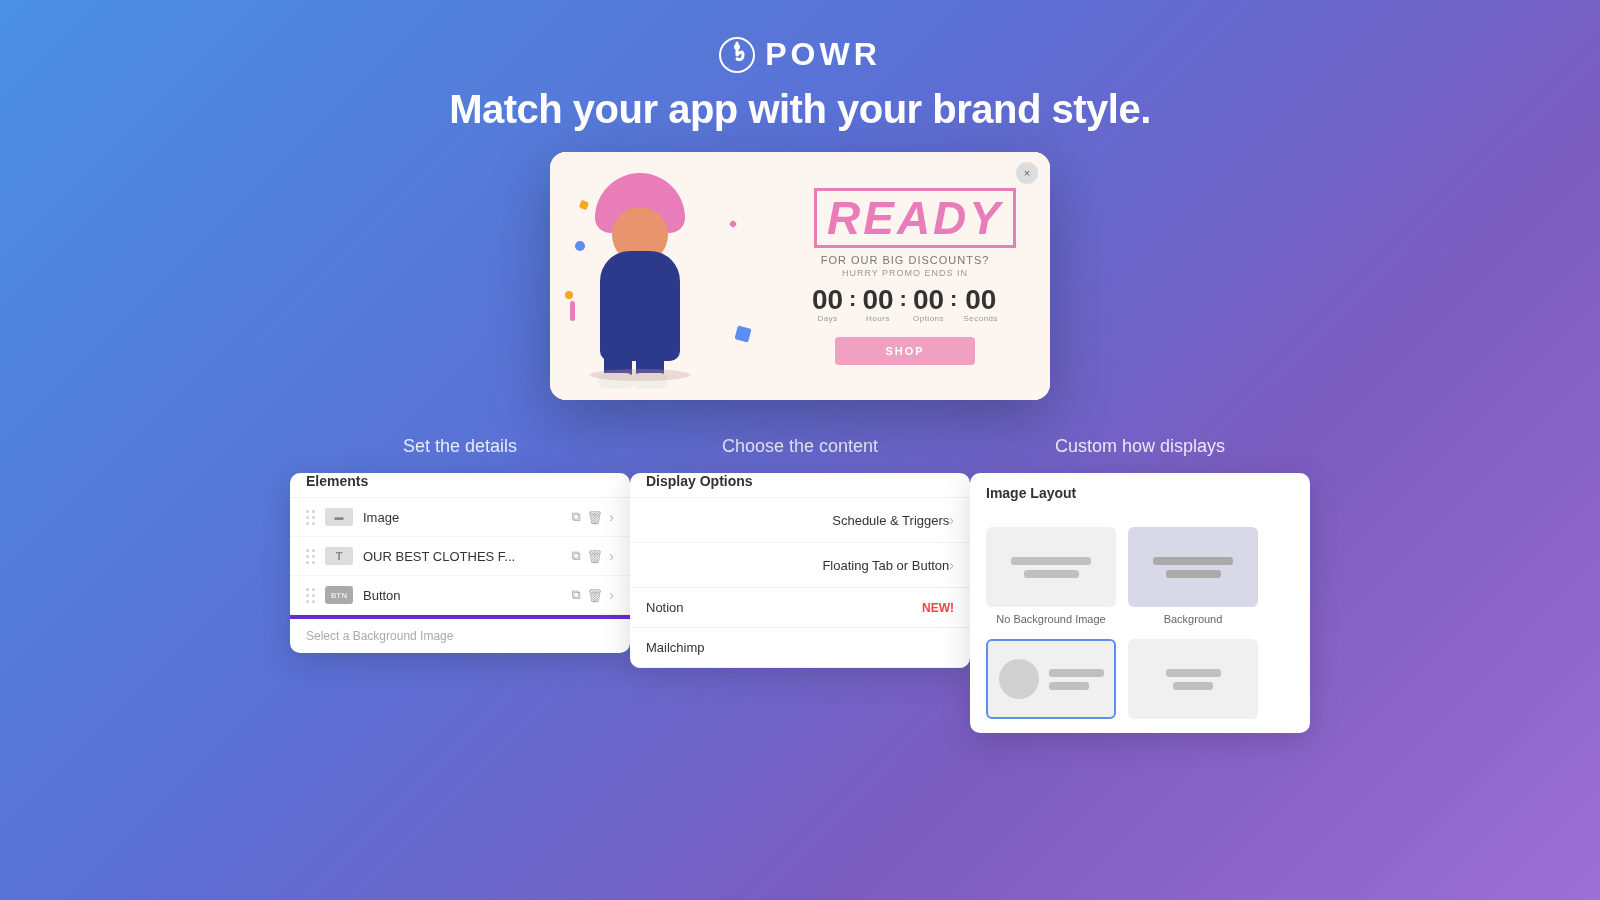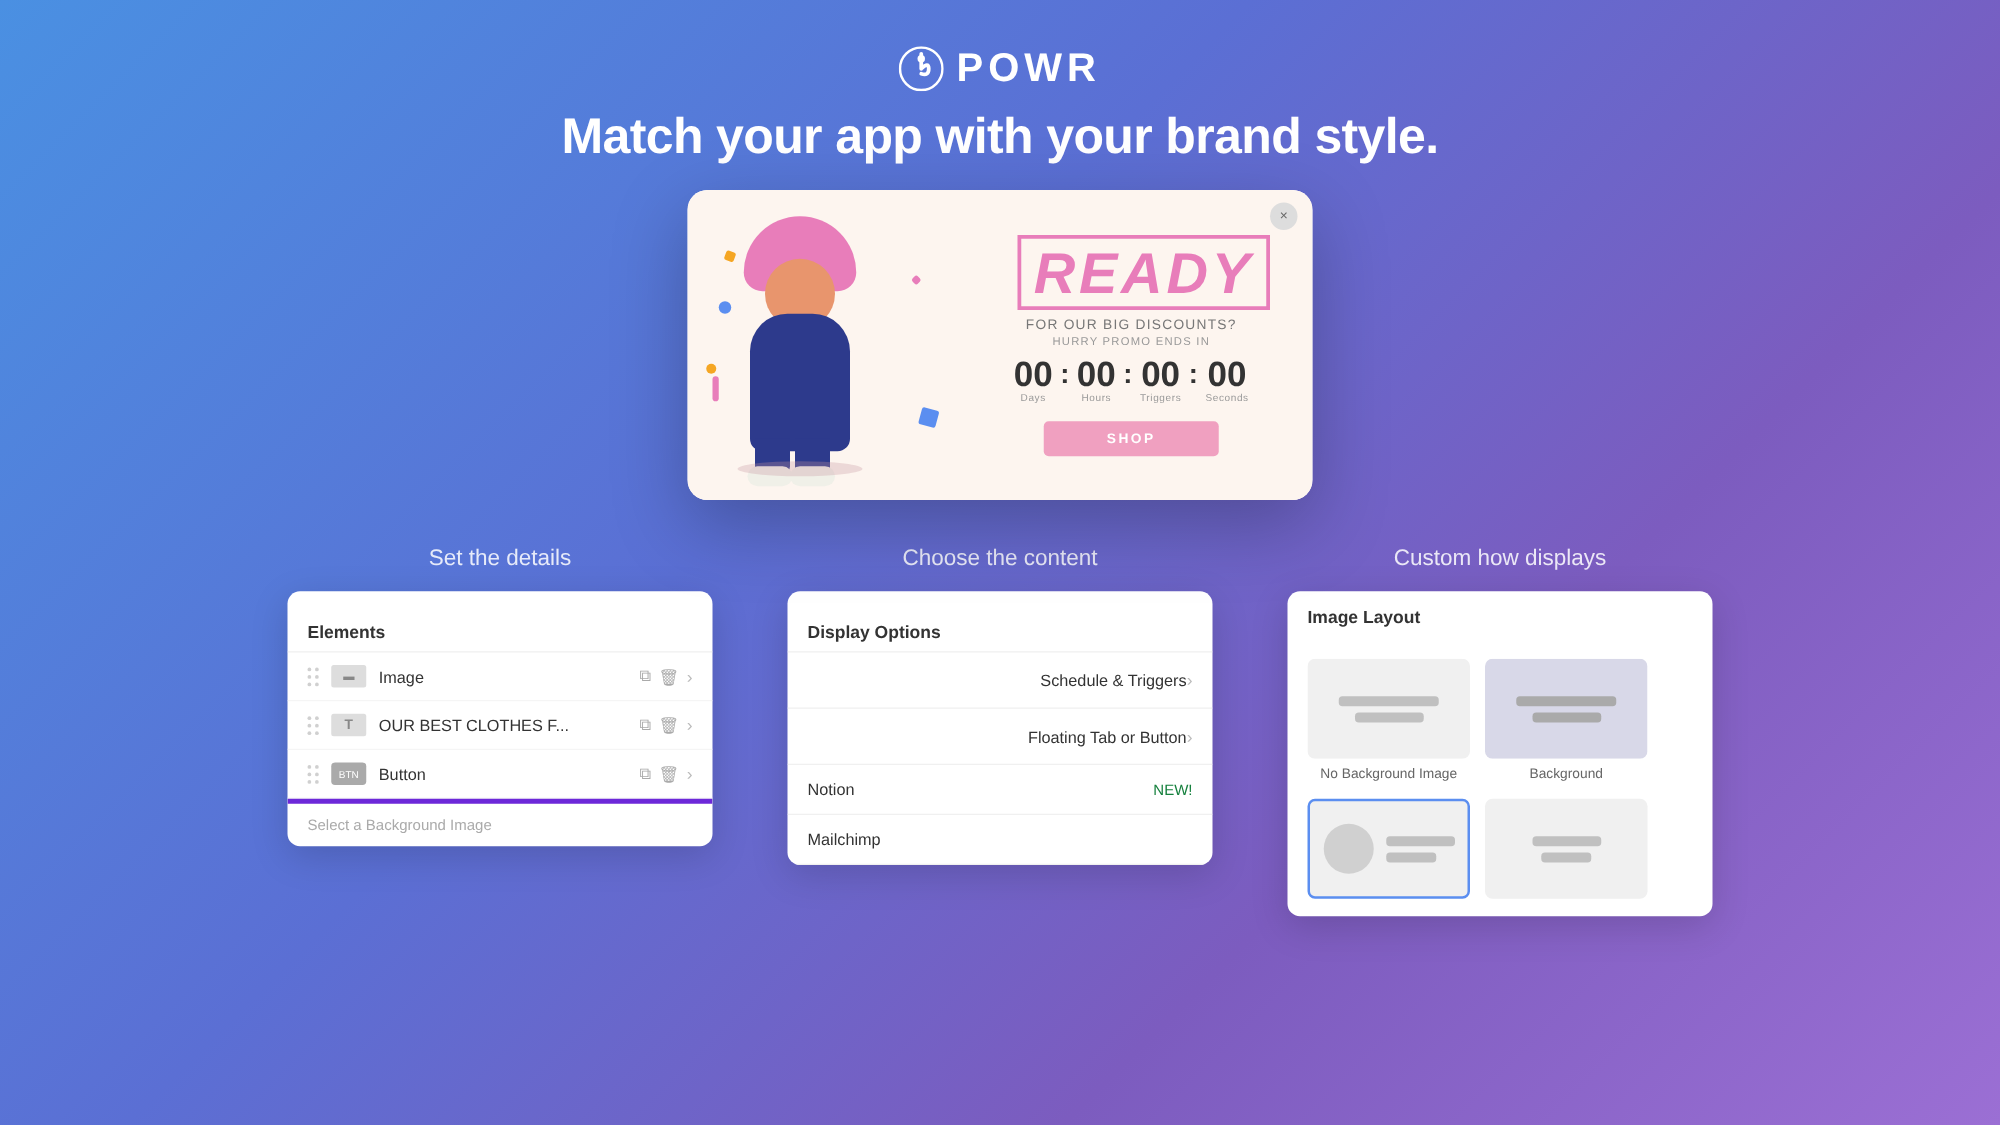--- a/index.html
+++ b/index.html
@@ -227,21 +227,20 @@
       padding: 8px 50px;
       font-size: 11px;
       font-weight: 700;
       letter-spacing: 2px;
       cursor: pointer;
     }
 
     
     .bottom-section {
       display: flex;
-      gap: 60px;
       width: 1400px;
       justify-content: center;
     }
 
     .column {
       display: flex;
       flex-direction: column;
       align-items: center;
       width: 340px;
     }
@@ -258,21 +257,21 @@
     .panel-card {
       background: white;
       border-radius: 10px;
       width: 340px;
       overflow: hidden;
       box-shadow: 0 8px 30px rgba(0,0,0,0.15);
     }
 
     
     .panel-header {
-      padding: 24px 16px 8px;
+      padding: 0 16px 8px;
       font-size: 14px;
       font-weight: 600;
       color: #333;
       border-bottom: 1px solid #f0f0f0;
     }
     .element-row {
       display: flex;
       align-items: center;
       padding: 10px 16px;
       border-bottom: 1px solid #f5f5f5;
@@ -357,22 +356,22 @@
       justify-content: space-between;
       padding: 12px 16px;
       border-bottom: 1px solid #f0f0f0;
     }
     .integration-label {
       font-size: 13px;
       color: #333;
     }
     .new-badge {
       font-size: 12px;
-      font-weight: 400;
-      color: #15803d;
+      font-weight: 700;
+      color: #ef4444;
     }
 
     
     .layout-header {
       padding: 12px 16px 10px;
       font-size: 14px;
       font-weight: 600;
       color: #333;
     }
     .layout-options {
@@ -514,21 +513,21 @@
           <span class="count-label">Days</span>
         </div>
         <span class="count-sep">:</span>
         <div class="count-block">
           <span class="count-num">00</span>
           <span class="count-label">Hours</span>
         </div>
         <span class="count-sep">:</span>
         <div class="count-block">
           <span class="count-num">00</span>
-          <span class="count-label">Triggers</span>
+          <span class="count-label">Options</span>
         </div>
         <span class="count-sep">:</span>
         <div class="count-block">
           <span class="count-num">00</span>
           <span class="count-label">Seconds</span>
         </div>
       </div>
       <button class="shop-btn">SHOP</button>
     </div>
   </div>

